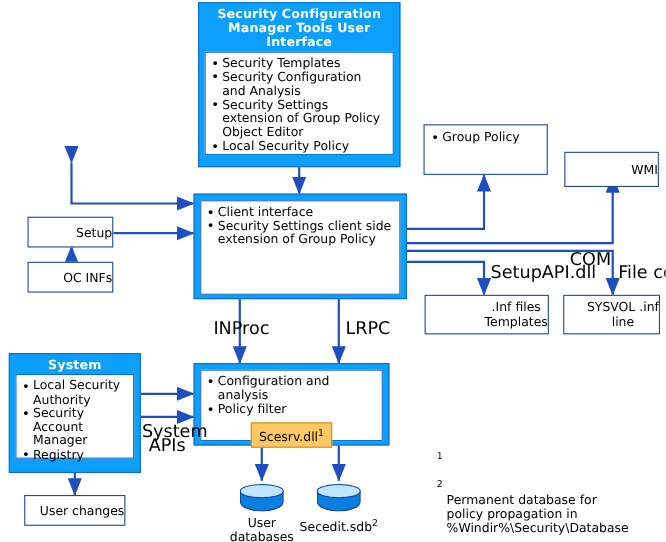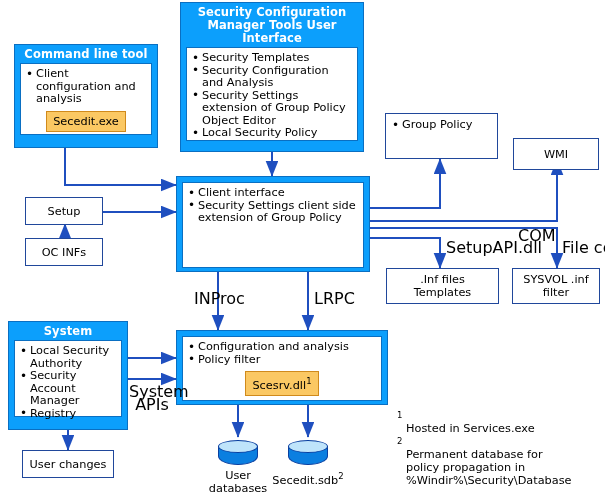--- a/index.html
+++ b/index.html
@@ -29,21 +29,21 @@
     position:relative;padding-left:10px;margin:0 0 0 0;
     line-height:12.5px;font-size:11.3px;
   }
   ul.bul li::before{
     content:"\2022";position:absolute;left:0;top:-0.5px;font-size:12px;line-height:12.5px;
   }
 
   
   .pbox{
     position:absolute;background:#ffffff;border:1px solid #20479b;
-    box-sizing:border-box;display:flex;align-items:center;justify-content:center;
+    box-sizing:border-box;display:flex;align-items:center;justify-content:flex-end;
     text-align:center;font-size:11.3px;line-height:13px;
   }
   .pbox.left{justify-content:flex-start;align-items:flex-start;text-align:left;padding:5px 6px;}
 
   
   .chip{
     background:#fbc863;border:1px solid #d08a1c;box-sizing:border-box;
     text-align:center;font-size:11.3px;line-height:15px;padding:2px 6px;
     margin:5px auto 1px auto;display:block;width:max-content;min-width:74px;
   }
@@ -111,29 +111,20 @@
       <path d="M128,358 L176,358" marker-start="url(#ah)" marker-end="url(#ah)"></path>
       <path d="M128,379 L176,379" marker-start="url(#ah)" marker-end="url(#ah)"></path>
 
       <path d="M68,430 L68,450" marker-end="url(#ah)"></path>
 
       <path d="M238,405 L238,437" marker-end="url(#ah)"></path>
       <path d="M308,405 L308,437" marker-end="url(#ah)"></path>
     </g>
   </svg>
 
-  <div class="gbox" style="left:14px;top:44px;width:144px;height:104px;">
-    <div class="ghead">Command line tool</div>
-    <div class="gbody" style="height:72px;">
-      <ul class="bul">
-        <li>Client configuration and analysis</li>
-      </ul>
-      <div class="chip">Secedit.exe</div>
-    </div>
-  </div>
 
   <div class="gbox" style="left:180px;top:2px;width:184px;height:150px;">
     <div class="ghead">Security Configuration Manager Tools User Interface</div>
     <div class="gbody" style="height:94px;">
       <ul class="bul">
         <li>Security Templates</li>
         <li>Security Configuration and Analysis</li>
         <li>Security Settings extension of Group Policy Object Editor</li>
         <li>Local Security Policy</li>
       </ul>
@@ -142,21 +133,21 @@
 
   <div class="gbox noheadpad" style="left:176px;top:176px;width:194px;height:96px;">
     <div class="gbody" style="height:86px;">
       <ul class="bul">
         <li>Client interface</li>
         <li>Security Settings client side extension of Group Policy</li>
       </ul>
     </div>
   </div>
 
-  <div class="gbox noheadpad" style="left:176px;top:330px;width:212px;height:75px;">
+  <div class="gbox noheadpad" style="left:176px;top:330px;width:178px;height:75px;">
     <div class="gbody" style="height:65px;">
       <ul class="bul">
         <li>Configuration and analysis</li>
         <li>Policy filter</li>
       </ul>
       <div class="chip"><span>Scesrv.dll</span><sup>1</sup></div>
     </div>
   </div>
 
   <div class="gbox" style="left:8px;top:321px;width:120px;height:109px;">
@@ -188,21 +179,21 @@
     <span>.Inf files
 Templates</span>
   </div>
 
   <div class="pbox" style="left:25px;top:238px;width:78px;height:28px;">
     <span>OC INFs</span>
   </div>
 
   <div class="pbox" style="left:512px;top:268px;width:88px;height:36px;white-space:pre-line;">
     <span>SYSVOL .inf
-filter</span>
+line</span>
   </div>
 
   <div class="pbox" style="left:22px;top:450px;width:92px;height:28px;">
     <span>User changes</span>
   </div>
 
   <div class="cyl" style="left:218px;top:440px;">
     <div class="body"></div>
     <div class="top"></div>
   </div>
@@ -218,21 +209,21 @@
   <div class="lab" style="left:194px;top:293px;">INProc</div>
   <div class="lab" style="left:314px;top:293px;">LRPC</div>
   <div class="lab" style="left:518px;top:230px;">COM</div>
   <div class="lab" style="left:446px;top:242px;">SetupAPI.dll</div>
   <div class="lab" style="left:562px;top:242px;">File copy</div>
   <div class="lab ctr" style="left:129px;top:386px;width:46px;white-space:pre-line;">System
 APIs</div>
 
   <div class="fnotes" style="left:397px;top:409px;width:200px;">
     <div class="fnote">
-      <sup>1</sup><span>Hosted in Services.exe</span>
+      <sup>1</sup>
     </div>
     <div class="fnote">
       <sup>2</sup><span>Permanent database for
 policy propagation in
 %Windir%\Security\Database</span>
     </div>
   </div>
 
 </div>
 

